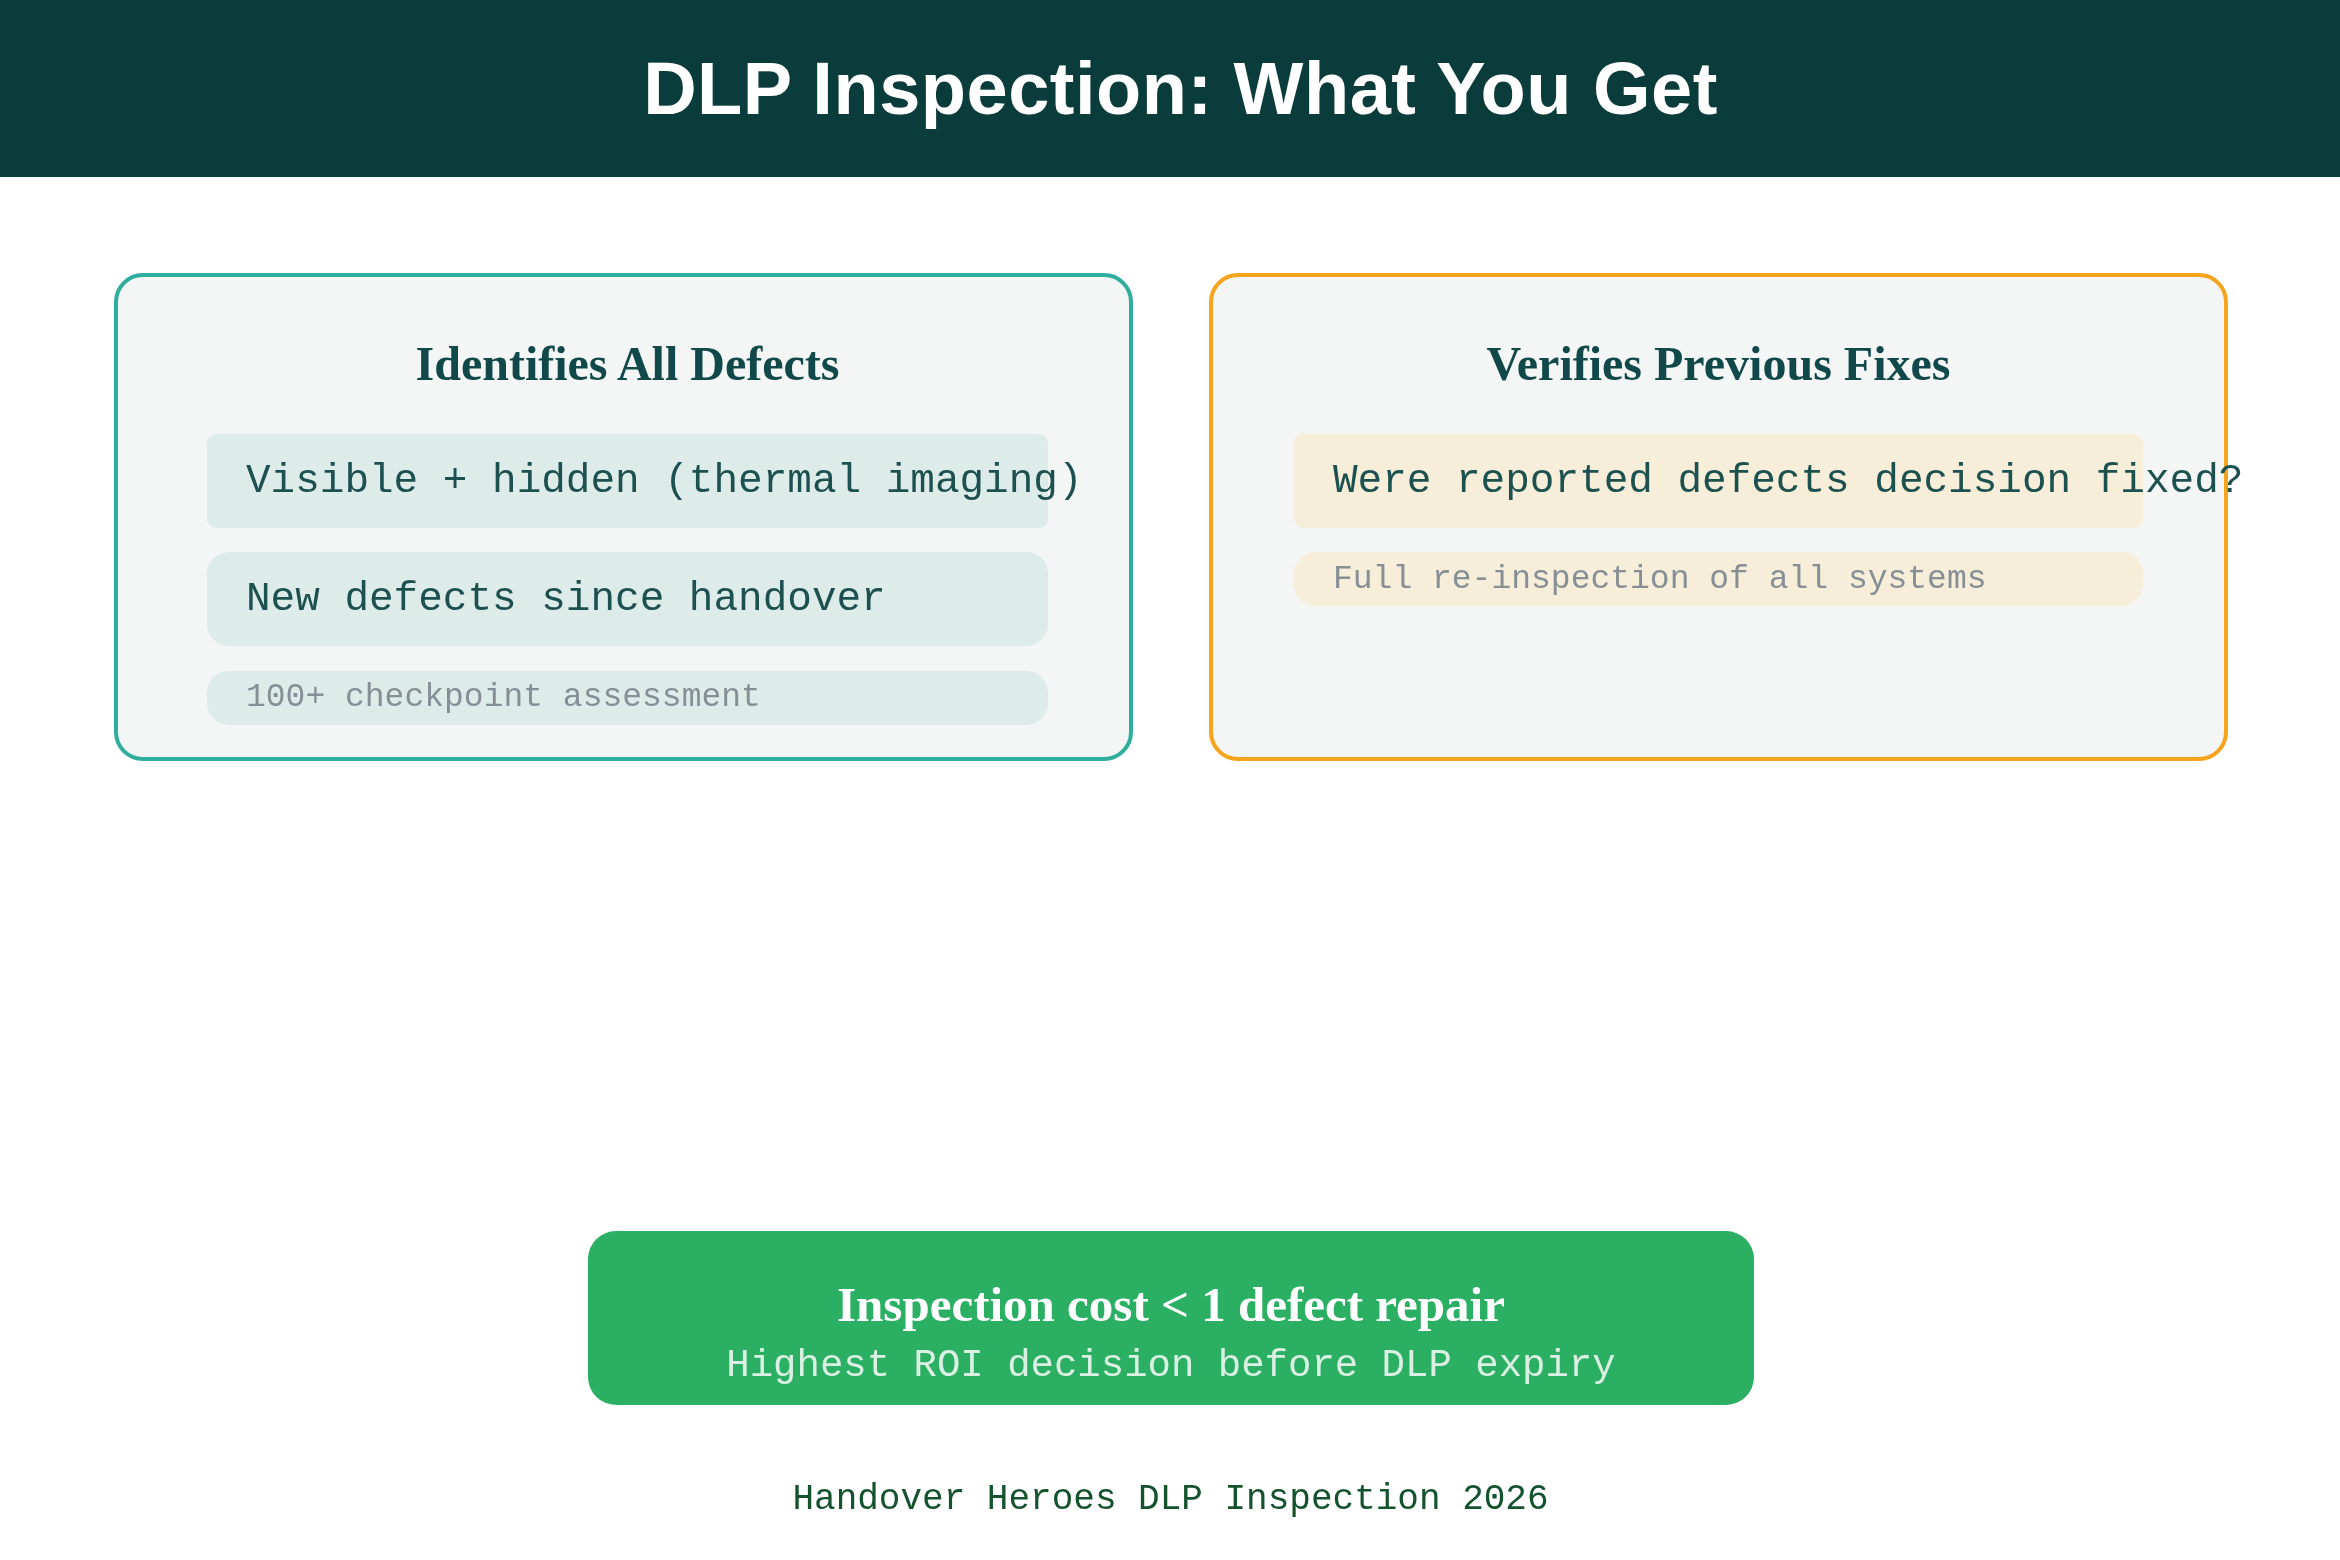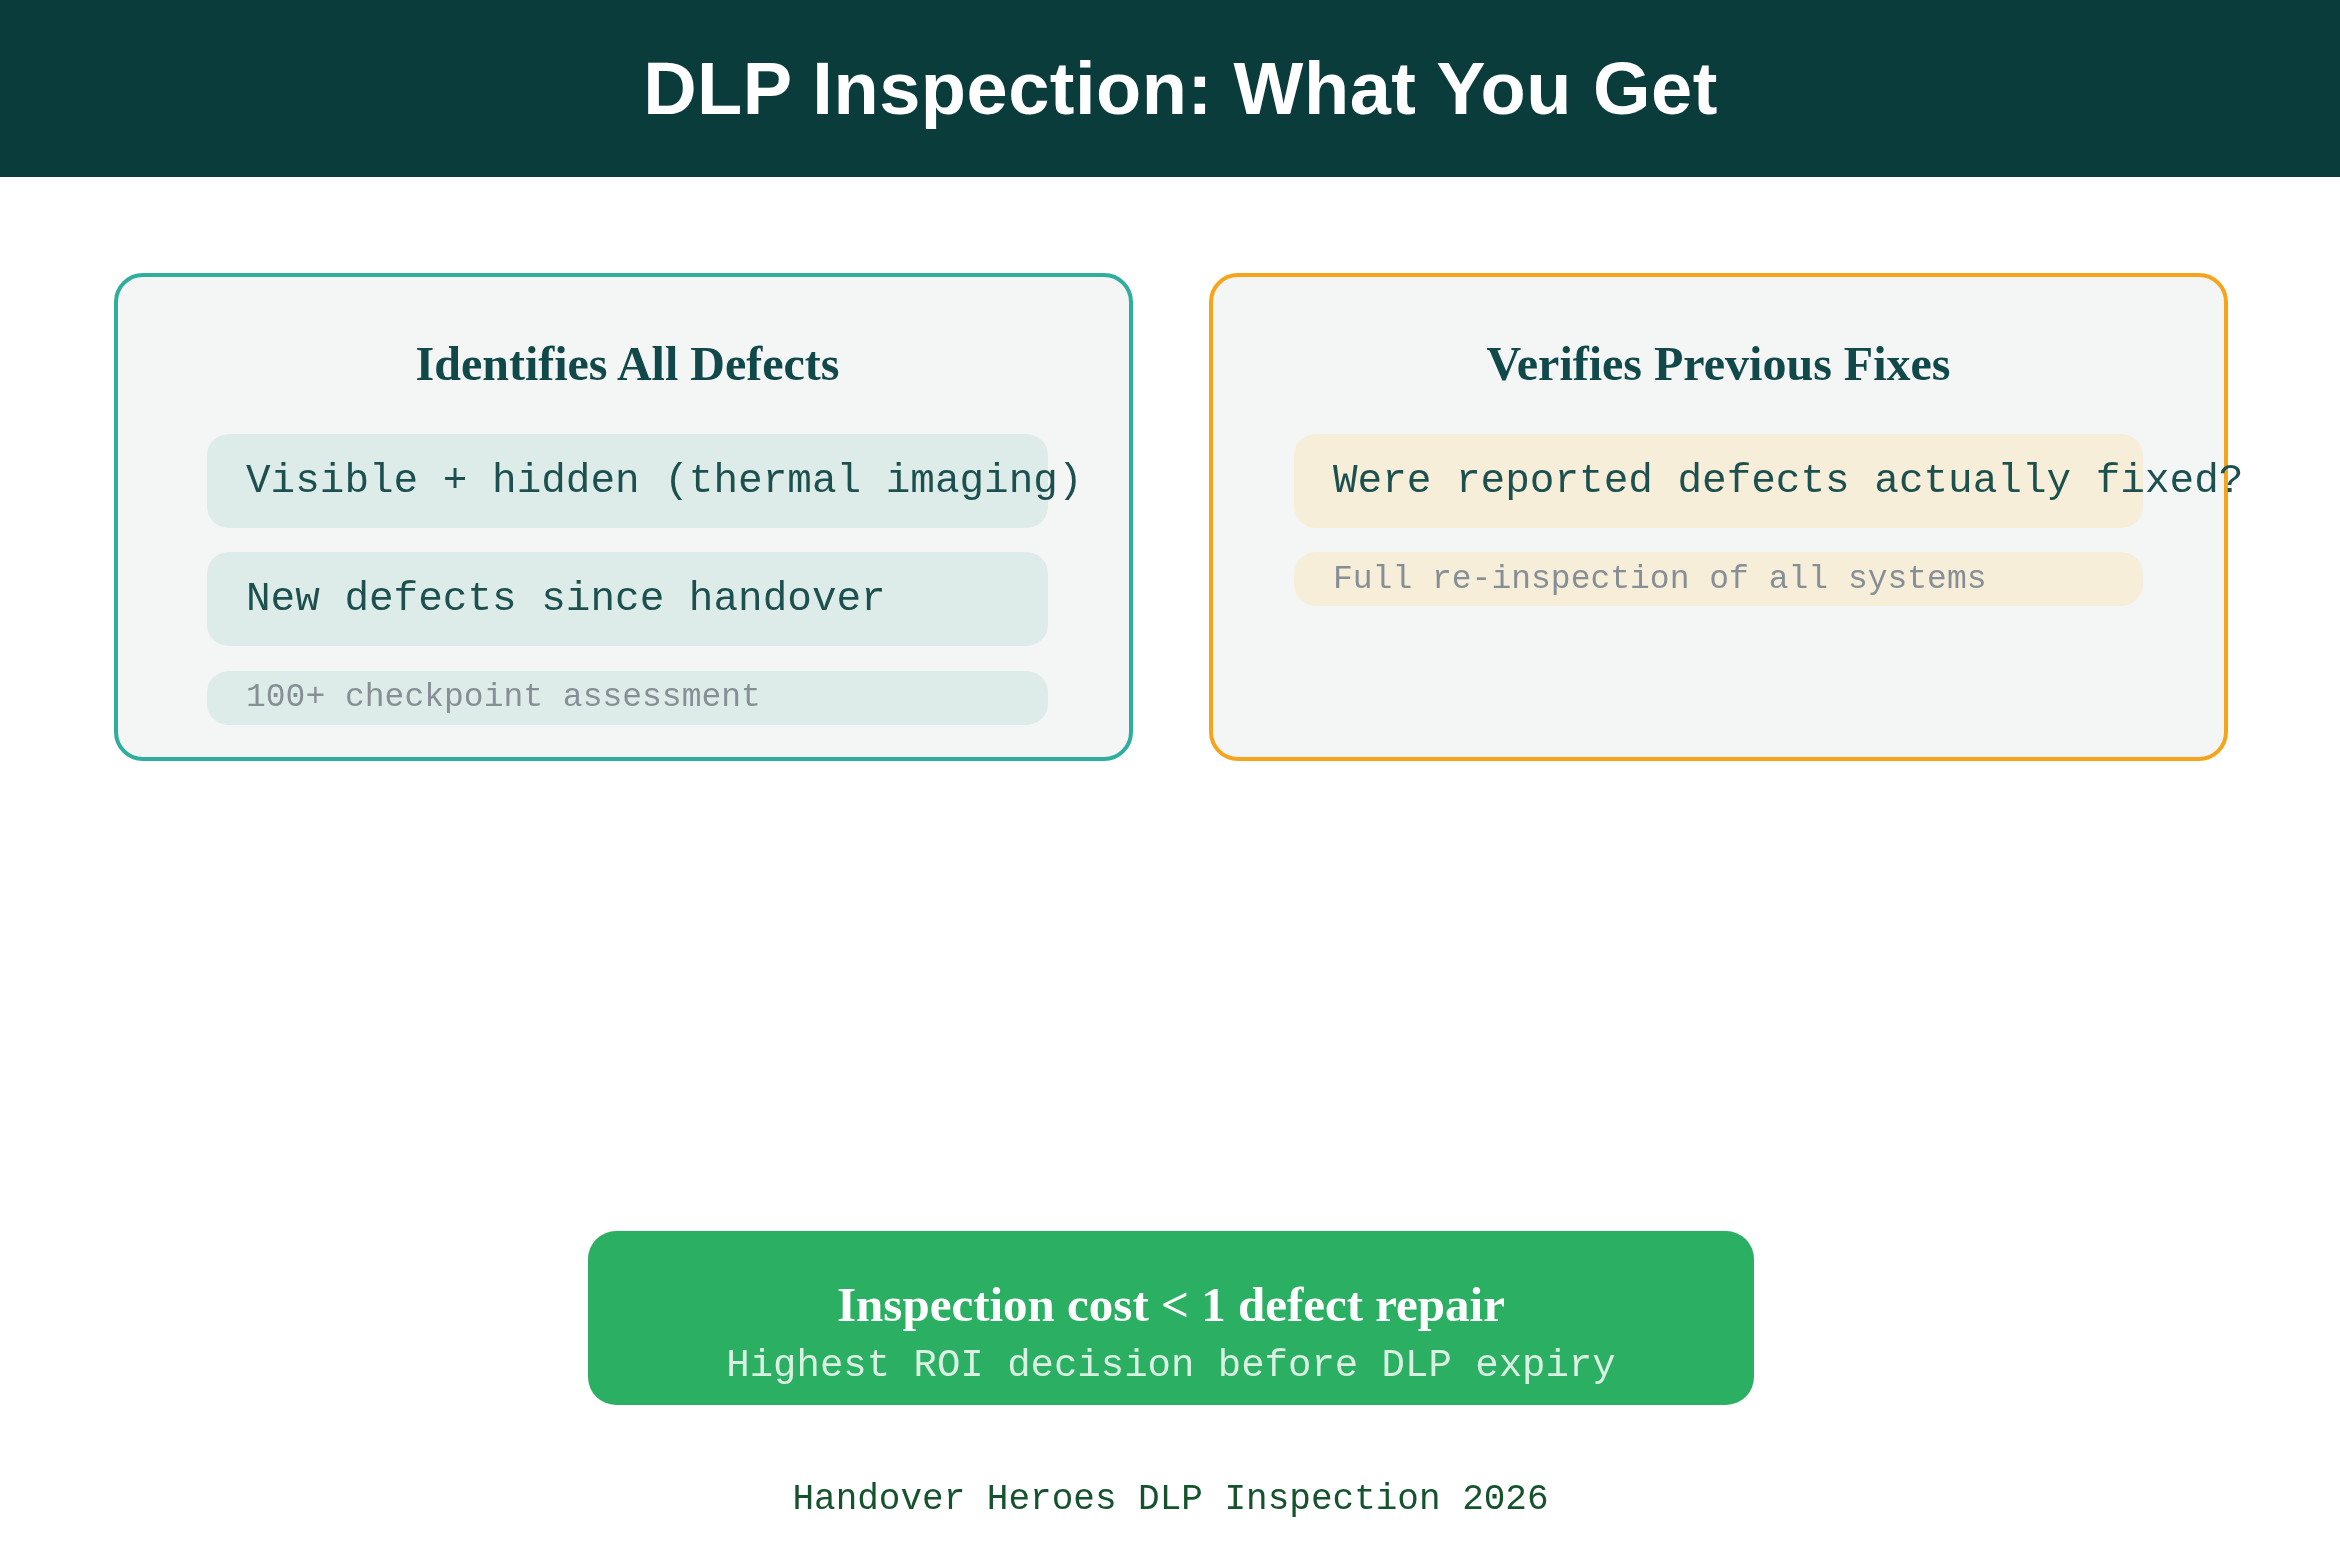--- a/index.html
+++ b/index.html
@@ -53,21 +53,21 @@
   .pill {
     margin: 0 81px 0 81px;
     border-radius: 21.5px;
     display: flex; align-items: center;
     padding-left: 39px;
     box-sizing: border-box;
     white-space: nowrap;
     font-family: "Liberation Mono", monospace;
   }
   .pill-big   { height: 94px; margin-top: 24.4px; font-size: 41px; color: #1d5150; }
-  .pill-first { margin-top: 40px; }
+  .pill-first { margin-top: 40px; border-radius: 9px; }
   .pill-small { height: 54px; margin-top: 24.4px; font-size: 33px; color: #878f96; }
   .pill-teal  { background: #ddece9; }
   .pill-cream { background: #f6eed9; }
 
   
   .doc-banner {
     position: absolute; left: 390px; top: 839px;
     width: 1558px; height: 291px;
     box-sizing: border-box;
     background: #0c403e;
@@ -138,21 +138,21 @@
 
   <div class="feature-card card-left" style="border-color: rgb(47, 174, 157); padding-left: 8px;">
     <div class="card-title">Identifies All Defects</div>
     <div class="pill pill-big pill-first pill-teal">Visible + hidden (thermal imaging)</div>
     <div class="pill pill-big pill-teal">New defects since handover</div>
     <div class="pill pill-small pill-teal">100+ checkpoint assessment</div>
   </div>
 
   <div class="feature-card card-right" style="border-color: rgb(246, 164, 28);">
     <div class="card-title">Verifies Previous Fixes</div>
-    <div class="pill pill-big pill-first pill-cream">Were reported defects actually fixed?</div>
+    <div class="pill pill-big pill-first pill-cream">Were reported defects decision fixed?</div>
     <div class="pill pill-small pill-cream">Full re-inspection of all systems</div>
   </div>
 
 
   <div class="roi-banner">
     <div class="roi-title">Inspection cost &lt; 1 defect repair</div>
     <div class="roi-subtitle">Highest ROI decision before DLP expiry</div>
   </div>
 
   <div class="footer">Handover Heroes DLP Inspection 2026</div>

